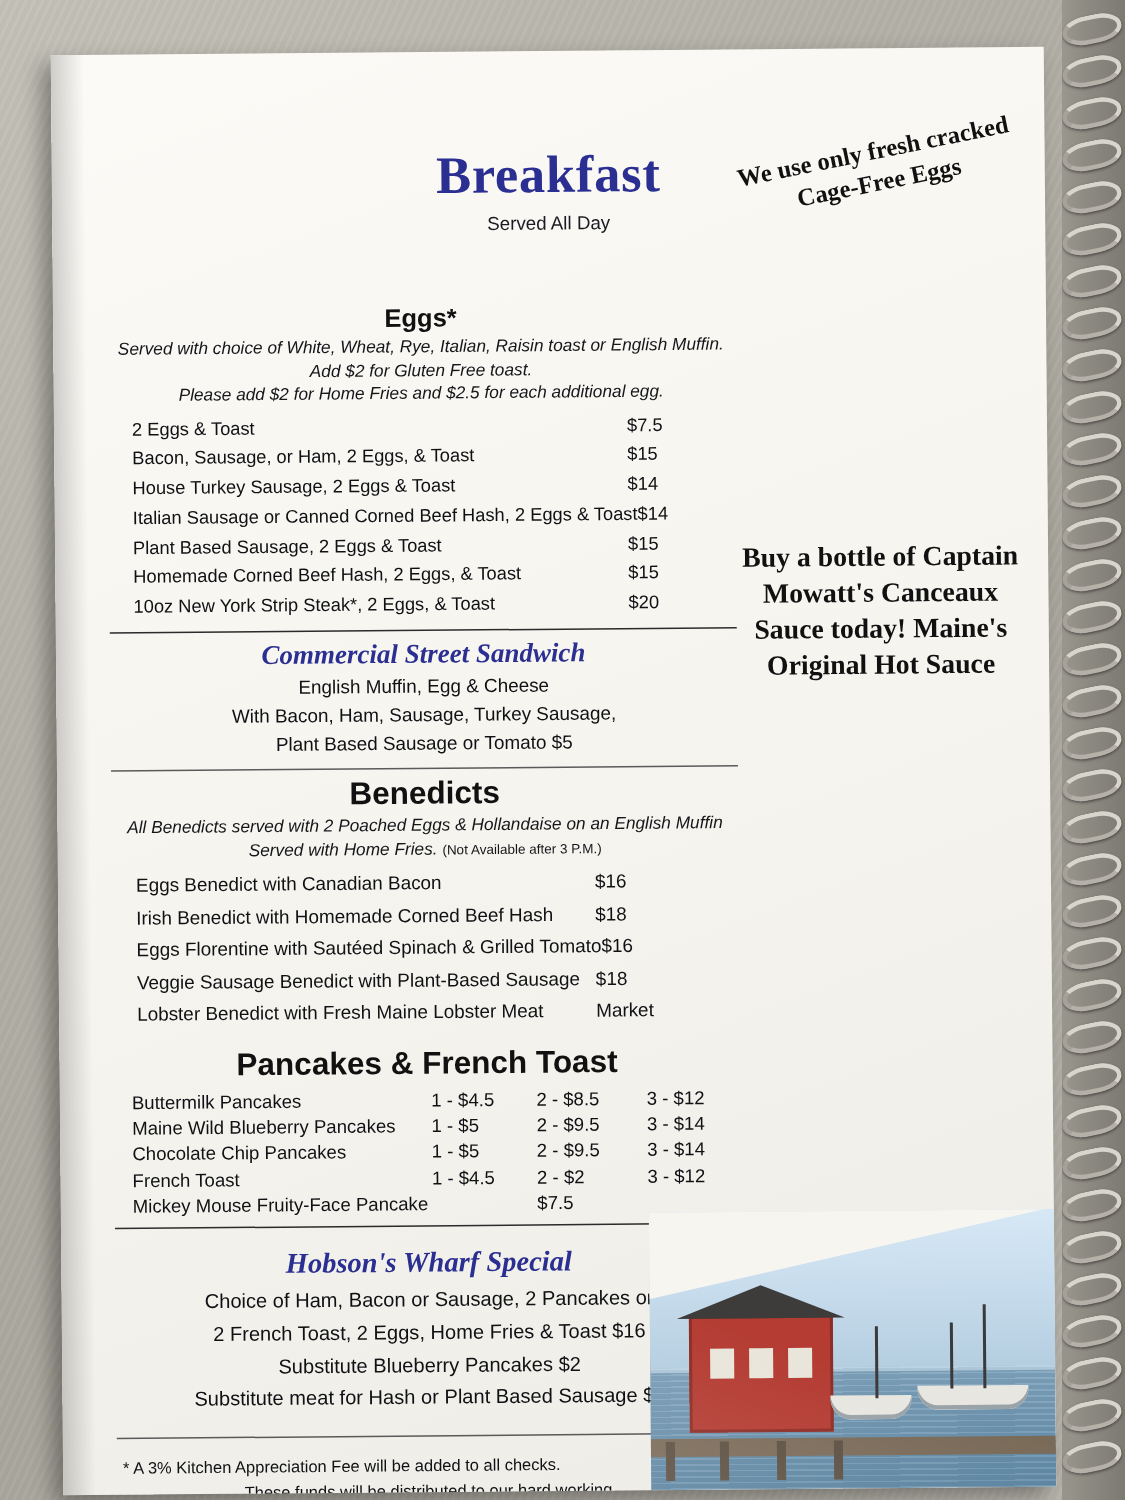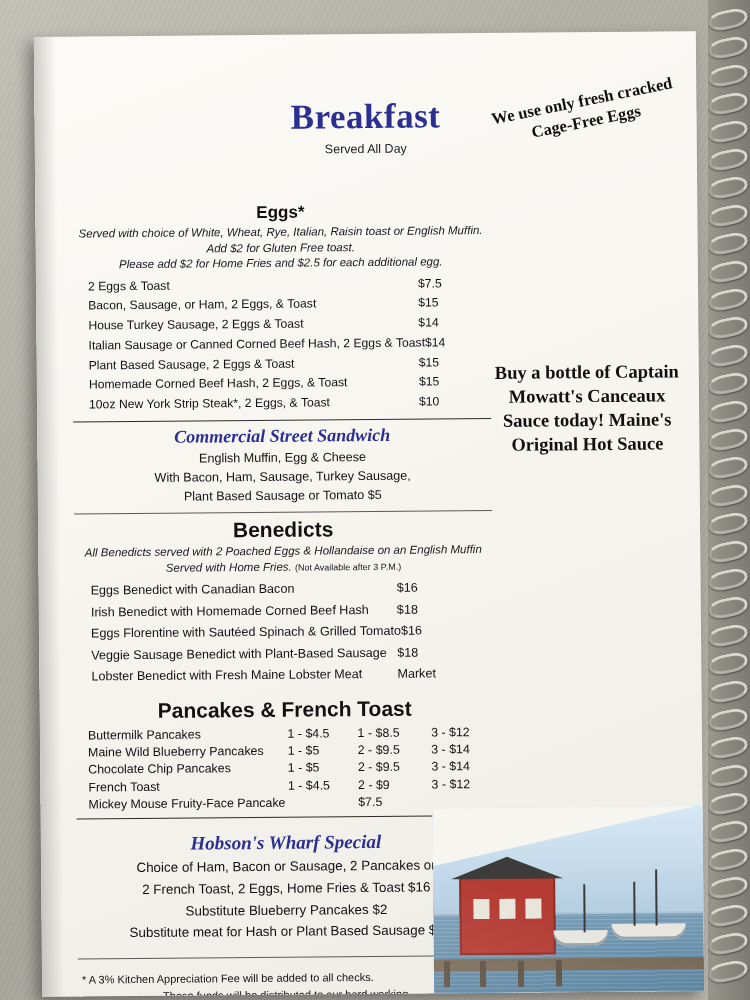--- a/index.html
+++ b/index.html
@@ -384,21 +384,21 @@
           <li>
               <span class="nm">Plant Based Sausage, 2 Eggs &amp; Toast</span>
               <span class="pr">$15</span>
             </li>
           <li>
               <span class="nm">Homemade Corned Beef Hash, 2 Eggs, &amp; Toast</span>
               <span class="pr">$15</span>
             </li>
           <li>
               <span class="nm">10oz New York Strip Steak*, 2 Eggs, &amp; Toast</span>
-              <span class="pr">$10</span>
+              <span class="pr">$20</span>
             </li>
         </ul>
       </div>
 
       <hr class="rule">
 
       <div>
         <div class="sec-head blue">Commercial Street Sandwich</div>
         <div class="centered-lines">
           <div>English Muffin, Egg &amp; Cheese</div>
@@ -440,39 +440,39 @@
         </ul>
       </div>
 
       <div style="margin-top:12px">
         <div class="sec-head big">Pancakes &amp; French Toast</div>
         <table class="pancakes">
           <tbody>
             <tr>
               <td class="nm">Buttermilk Pancakes</td>
               <td class="c1">1 - $4.5</td>
-              <td class="c2">1 - $8.5</td>
+              <td class="c2">2 - $8.5</td>
               <td class="c3">3 - $12</td>
             </tr>
             <tr>
               <td class="nm">Maine Wild Blueberry Pancakes</td>
               <td class="c1">1 - $5</td>
               <td class="c2">2 - $9.5</td>
               <td class="c3">3 - $14</td>
             </tr>
             <tr>
               <td class="nm">Chocolate Chip Pancakes</td>
               <td class="c1">1 - $5</td>
               <td class="c2">2 - $9.5</td>
               <td class="c3">3 - $14</td>
             </tr>
             <tr>
               <td class="nm">French Toast</td>
               <td class="c1">1 - $4.5</td>
-              <td class="c2">2 - $9</td>
+              <td class="c2">2 - $2</td>
               <td class="c3">3 - $12</td>
             </tr>
             <tr>
               <td class="nm">Mickey Mouse Fruity-Face Pancake</td>
               <td class="c1"></td>
               <td class="c2">$7.5</td>
               <td class="c3"></td>
             </tr>
           </tbody>
         </table>

